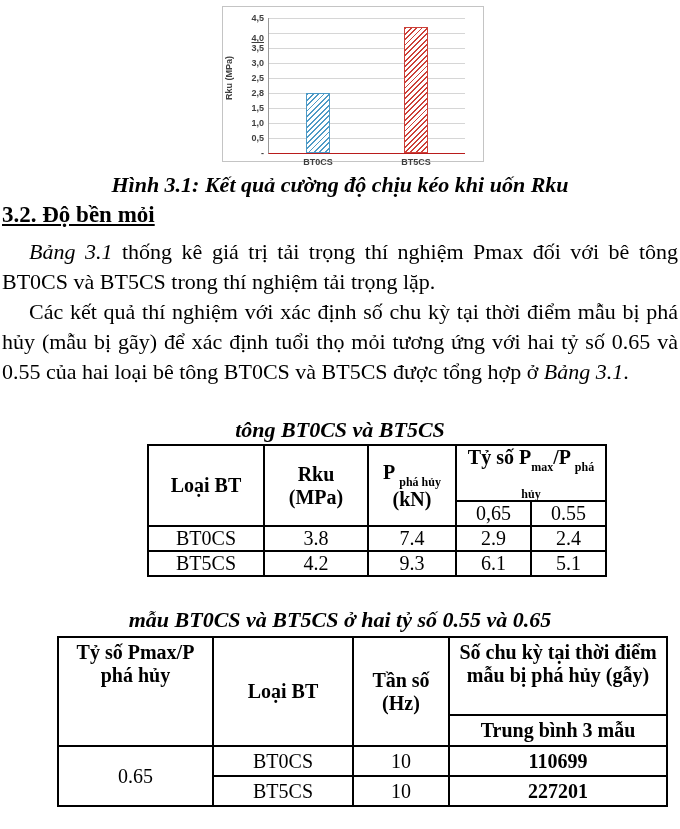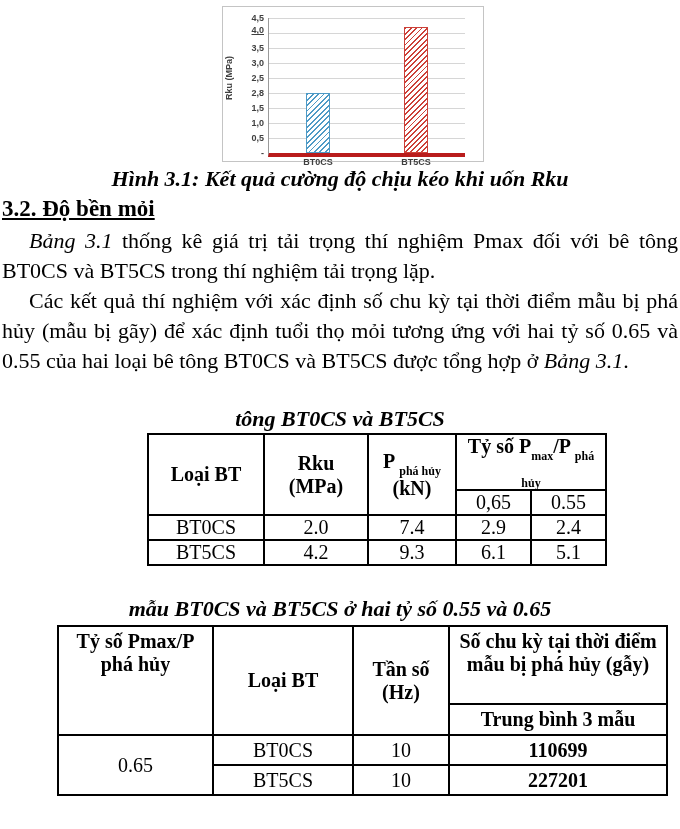--- a/index.html
+++ b/index.html
@@ -2,36 +2,36 @@
 <html><head>
 <meta charset="utf-8">
 <style>
   html,body{margin:0;padding:0;background:#fff;width:680px;height:829px;overflow:hidden;}
   body{font-family:"Liberation Serif",serif;color:#000;}
 
   
   .chart-box{position:relative;width:260px;height:154px;margin:6px 0 0 222px;
              border:1px solid #c4c4c4;background:#fff;}
   .plot{position:absolute;left:45px;top:11px;width:196px;height:135px;
-        border-left:1px solid #9a9a9a;border-bottom:4px solid #b91c1c;}
+        border-left:1px solid #9a9a9a;border-bottom:1px solid #b91c1c;}
   .gridline{position:absolute;left:0;width:100%;height:1px;background:#d6d6d6;}
   .ytick{position:absolute;right:201px;width:40px;text-align:right;
          font-family:"Liberation Sans",sans-serif;font-size:9px;font-weight:bold;color:#3f3f3f;}
   .bar{position:absolute;bottom:0;width:24px;box-sizing:border-box;background:#fff;}
   .xcat{position:absolute;top:139px;width:70px;text-align:center;
         font-family:"Liberation Sans",sans-serif;font-size:9px;font-weight:bold;color:#3f3f3f;}
   .ylab{position:absolute;left:-16px;top:66px;transform:rotate(-90deg);transform-origin:center;
         font-family:"Liberation Sans",sans-serif;font-size:9px;font-weight:bold;color:#3f3f3f;white-space:nowrap;}
 
   
-  .fig-caption{margin-top:3px;text-align:center;font-size:22px;line-height:28px;
+  .fig-caption{margin-top:9px;text-align:center;font-size:22px;line-height:28px;
                font-weight:bold;font-style:italic;}
   .heading{font-size:23px;line-height:30px;font-weight:bold;margin:1px 0 0 2px;text-decoration:underline;}
   .para{font-size:22px;line-height:30px;text-align:justify;text-indent:27px;margin:0 2px;}
-  .para.first{margin-top:2px;}
+  .para.first{margin-top:7px;}
   .it{font-style:italic;}
   .tbl-caption{margin-top:2px;text-align:center;font-size:22px;line-height:27px;
                font-weight:bold;font-style:italic;}
 
   
   table{border-collapse:collapse;table-layout:fixed;}
   th,td{border:2px solid #000;padding:0 2px;text-align:center;overflow:hidden;}
   th{font-weight:bold;}
   sub{font-size:12px;font-weight:bold;position:relative;top:2px;}
 
@@ -51,21 +51,21 @@
 </style>
 </head>
 <body>
 
 <div class="chart-box">
   <div class="ylab">Rku (MPa)</div>
   <div class="plot" id="plot">
       <div class="gridline" style="top: 0px;"></div>
       <div class="ytick" style="top: -5.5px;">4,5</div>
       <div class="gridline" style="top: 15px;"></div>
-      <div class="ytick" style="top: 7px; text-decoration: underline;">4,0</div>
+      <div class="ytick" style="top: 15px; text-decoration: underline;">4,0</div>
       <div class="gridline" style="top: 30px;"></div>
       <div class="ytick" style="top: 24.5px;">3,5</div>
       <div class="gridline" style="top: 45px;"></div>
       <div class="ytick" style="top: 39.5px;">3,0</div>
       <div class="gridline" style="top: 60px;"></div>
       <div class="ytick" style="top: 54.5px;">2,5</div>
       <div class="gridline" style="top: 75px;"></div>
       <div class="ytick" style="top: 69.5px;">2,8</div>
       <div class="gridline" style="top: 90px;"></div>
       <div class="ytick" style="top: 84.5px;">1,5</div>
@@ -105,21 +105,21 @@
     <th rowspan="2"><span>Rku</span><br><span>(MPa)</span></th>
     <th rowspan="2"><span>P</span> <sub>phá hủy</sub><br><span>(kN)</span></th>
     <th colspan="2"><span>Tỷ số P</span><sub>max</sub><span>/P </span><sub>phá hủy</sub></th>
   </tr>
   <tr class="h2">
     <td>0,65</td>
     <td>0.55</td>
   </tr>
   <tr class="dr">
     <td>BT0CS</td>
-    <td>2.0</td>
+    <td>3.8</td>
     <td>7.4</td>
     <td>2.9</td>
     <td>2.4</td>
   </tr>
   <tr class="dr">
     <td>BT5CS</td>
     <td>4.2</td>
     <td>9.3</td>
     <td>6.1</td>
     <td>5.1</td>

